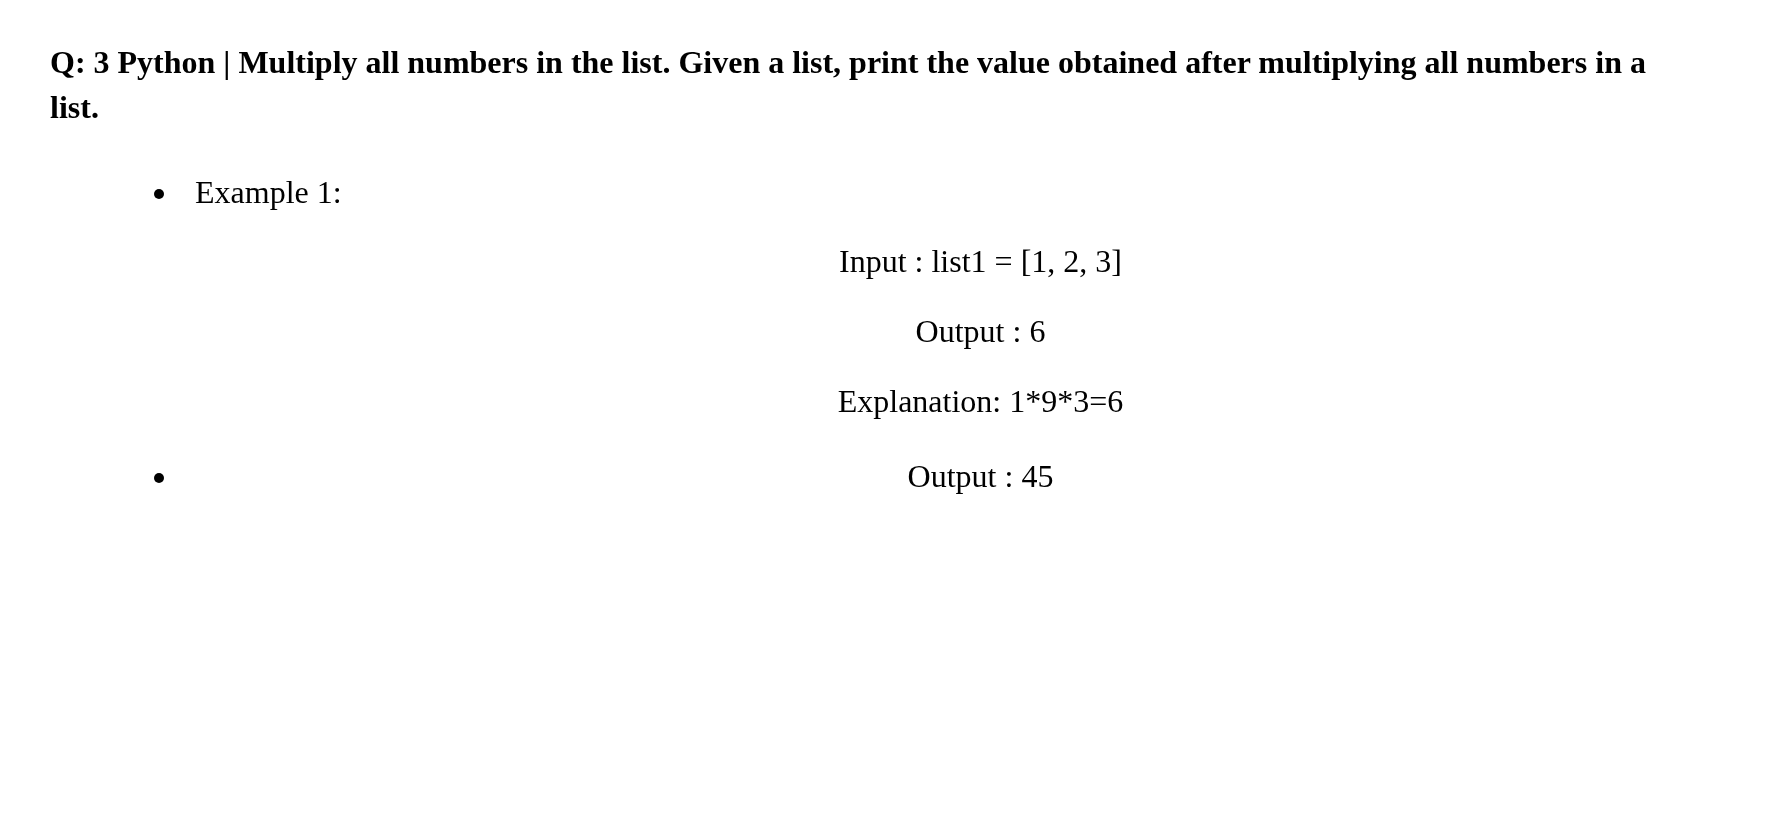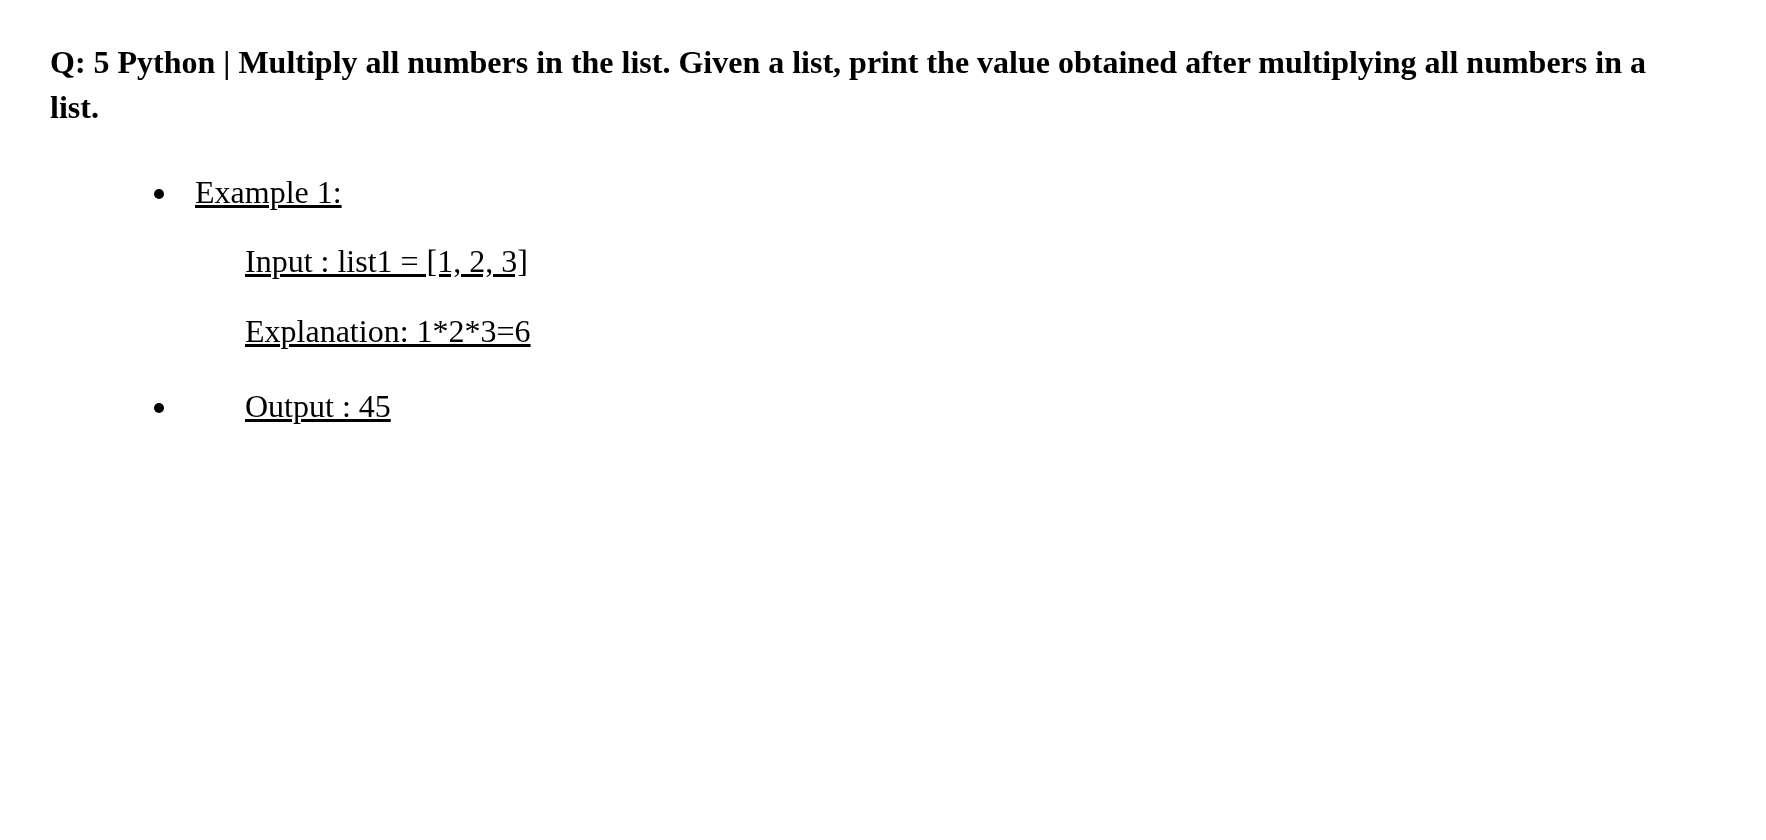--- a/index.html
+++ b/index.html
@@ -17,43 +17,44 @@
       max-width: 1600px;
     }
     ul.example-list {
       list-style-type: disc;
       padding-left: 130px;
       margin: 0;
     }
     ul.example-list > li {
       margin-bottom: 30px;
       padding-left: 15px;
-      text-decoration: underline;
     }
     .example-label {
       margin-bottom: 25px;
     }
     .example-details {
       padding-left: 50px;
     }
     .example-details > div {
       margin-bottom: 25px;
+      text-align: center;
     }
   </style>
 </head>
 <body>
 
-<div class="question-title">Q: 5 Python | Multiply all numbers in the list. Given a list, print the value obtained after multiplying all numbers in a list.</div>
+<div class="question-title">Q: 3 Python | Multiply all numbers in the list. Given a list, print the value obtained after multiplying all numbers in a list.</div>
 
 <ul class="example-list">
   <li>
     <div class="example-label">Example 1:</div>
     <div class="example-details">
       <div>Input :  list1 = [1, 2, 3]</div>
-      <div>Explanation: 1*2*3=6</div>
+      <div>Output : 6</div>
+      <div>Explanation: 1*9*3=6</div>
     </div>
   </li>
   <li>
     <div class="example-details">
       <div>Output : 45</div>
     </div>
   </li>
 </ul>
 
 </body></html>

